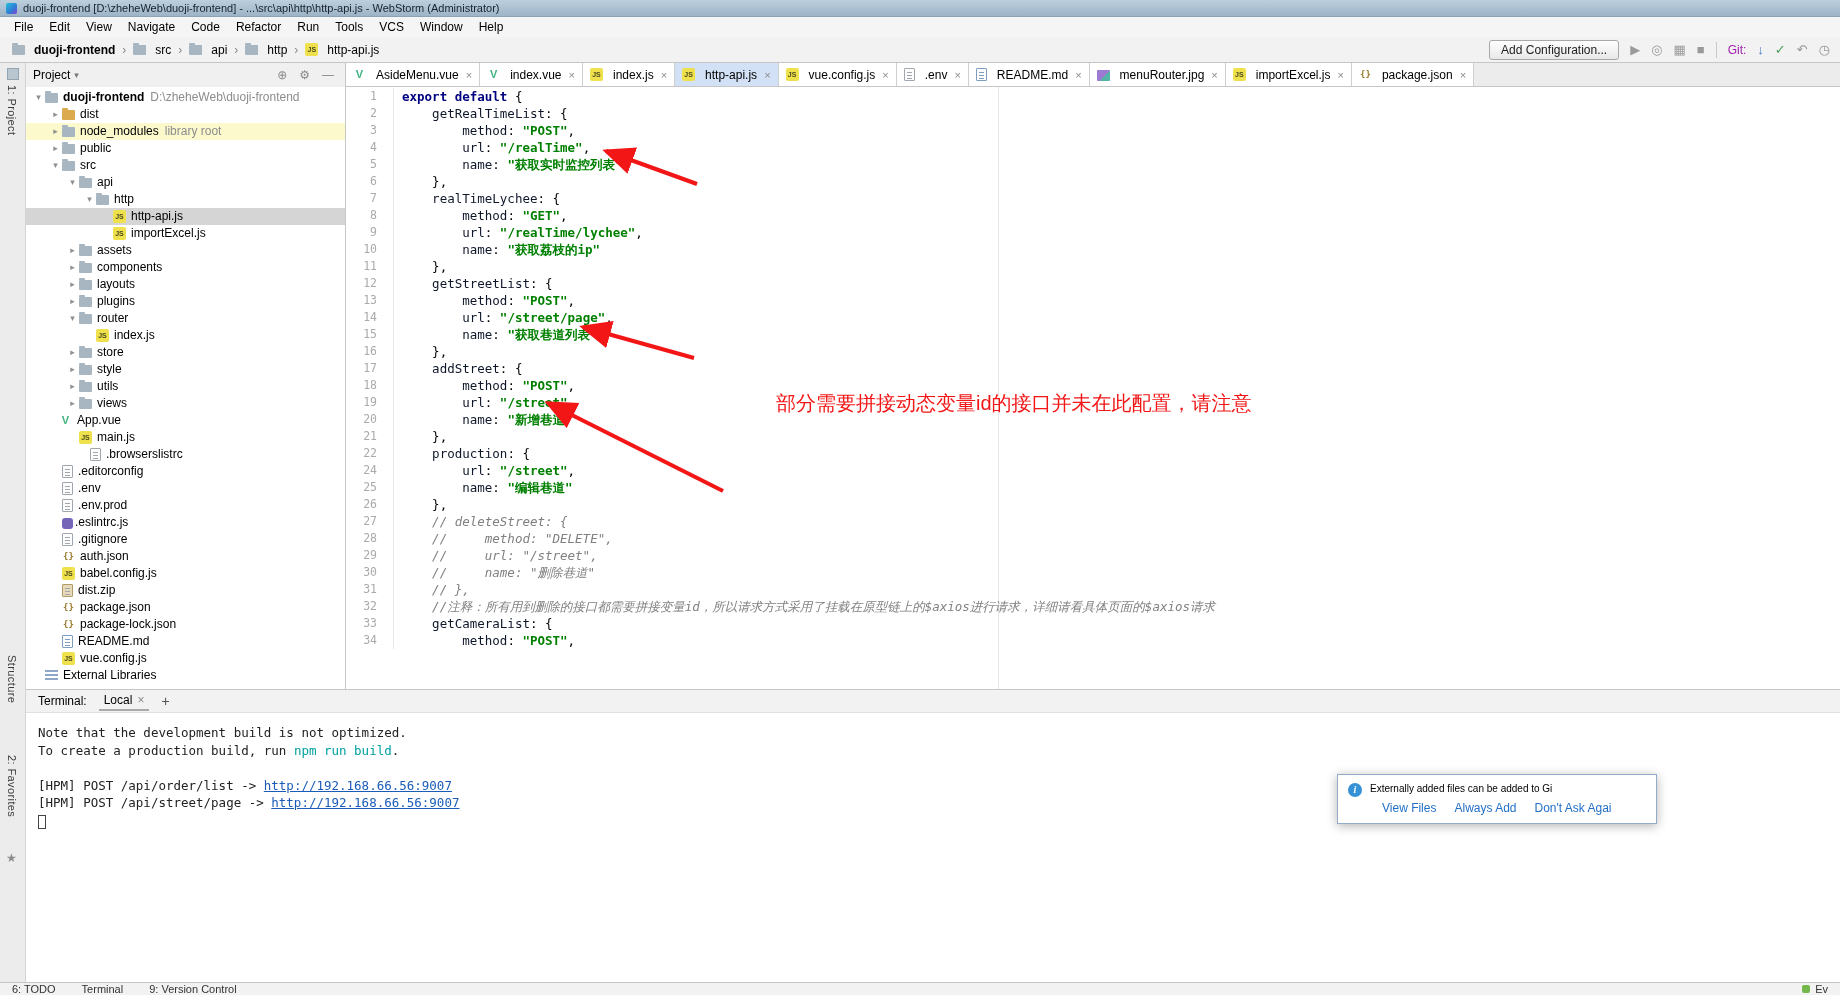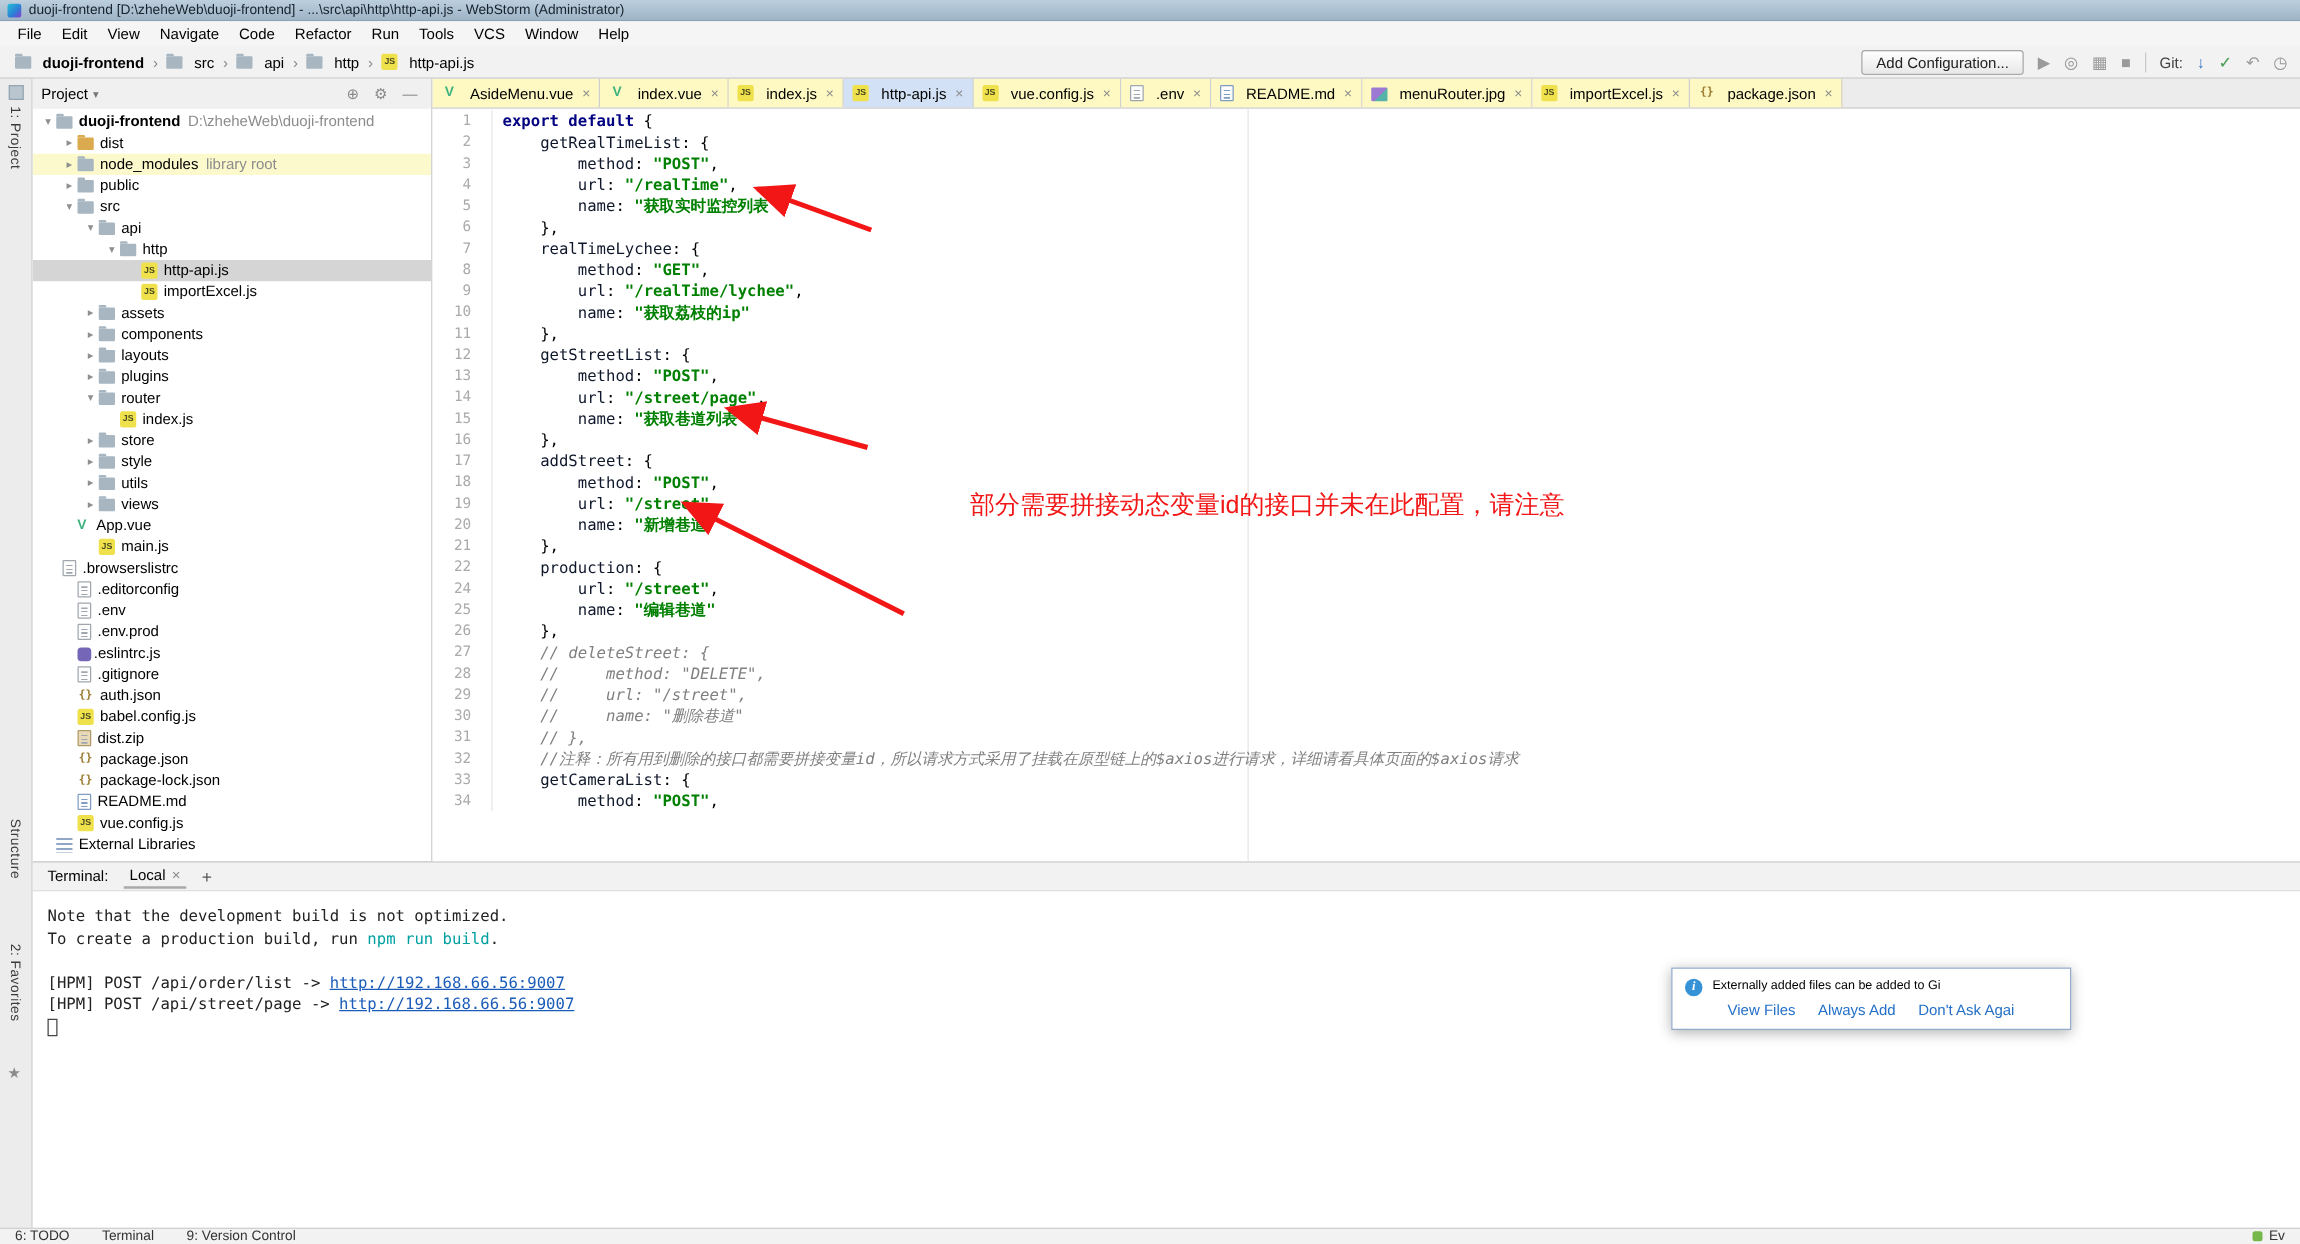--- a/index.html
+++ b/index.html
@@ -21,21 +21,21 @@
 .breadcrumbs{display:flex;align-items:center;gap:2px}
 .crumb{display:flex;align-items:center;gap:4px;padding:0 2px}
 .crumb.bold .crumb-t{font-weight:bold}
 .crumb-sep{color:#888;padding:0 3px}
 .tb-right{margin-left:auto;display:flex;align-items:center;gap:11px}
 .btn{font:12px "Liberation Sans",sans-serif;background:linear-gradient(#fefefe,#e8e8e8);
      border:1px solid #a8a8a8;border-radius:3px;padding:2px 11px;color:#222}
 .tbi{font-size:13px;color:#9a9a9a;line-height:1;cursor:default}
 .tbi.blue{color:#3a76c4}
 .tbi.green{color:#4b9e57}
-.git-label{color:#404040}
+.git-label{color:#a21caf}
 .tb-sep{width:1px;height:16px;background:#c9c9c9}
 
 
 .workspace{display:flex;height:919px;position:relative}
 .toolstrip{flex:0 0 26px;width:26px;background:#ececec;border-right:1px solid #d4d4d4;position:relative}
 .vtext{writing-mode:vertical-rl;font-size:11px;color:#3b3b3b;position:absolute;left:6px;letter-spacing:.4px}
 .strip-ico{position:absolute;left:7px;top:5px;width:12px;height:12px;background:#b9c6d0;border:1px solid #93a5b3}
 .strip-project{top:22px}
 .strip-structure{top:592px}
 .strip-fav{top:692px}
@@ -75,21 +75,21 @@
 .i-md{border-color:#7f9dc0}
 .i-md::after{background:repeating-linear-gradient(to bottom,#7f9dc0 0,#7f9dc0 1px,transparent 1px,transparent 3px)}
 .i-zip{background:#e8d9b8;border-color:#b09a66}
 .i-img{width:13px;height:11px;margin-top:1px;border-radius:1px;background:linear-gradient(135deg,#9c79d2 0 55%,#55b3a8 55%)}
 .i-eslint{width:11px;height:11px;margin:1px 2px 0 0;background:#7566b8;border-radius:3px}
 .i-libs{width:13px;height:12px;background:repeating-linear-gradient(to bottom,#8fa6c6 0,#8fa6c6 2px,transparent 2px,transparent 4px)}
 
 
 .editor-col{flex:1;display:flex;flex-direction:column;min-width:0}
 .tabbar{height:24px;flex:0 0 24px;background:#ececec;border-bottom:1px solid #c6c6c6;display:flex;align-items:stretch;overflow:hidden}
-.tab{display:flex;align-items:center;gap:5px;padding:0 7px;border-right:1px solid #cfcfcf;background:#fef9c3;cursor:default}
+.tab{display:flex;align-items:center;gap:5px;padding:0 7px;border-right:1px solid #cfcfcf;background:#ffffff;cursor:default}
 .tab.active{background:#d2e1f5}
 .tab-close{color:#8a8a8a;font-size:11px;margin-left:2px}
 .editor{flex:1;background:#fff;position:relative;overflow:hidden}
 .guide{position:absolute;left:652px;top:0;bottom:0;width:1px;background:#e6e6e6}
 .code{padding-top:1px;font-family:"DejaVu Sans Mono",monospace;font-size:12.5px;position:relative}
 .eline{height:17px;line-height:17px;white-space:pre;display:flex}
 .lnum{flex:0 0 48px;text-align:right;padding-right:16px;color:#aaa;font-size:11.5px;border-right:1px solid #e8e8e8}
 .ecode{padding-left:8px}
 .cl-kw{color:#000080;font-weight:bold}
 .cl-prop{color:#0f172a}
@@ -314,21 +314,21 @@
             <div class="trow" style="padding-left: 20px;">
               <span class="chev"></span>
               <span class="i i-vue"></span>
               <span class="tlabel">App.vue</span>
             </div>
             <div class="trow" style="padding-left: 40px;">
               <span class="chev"></span>
               <span class="i i-js"></span>
               <span class="tlabel">main.js</span>
             </div>
-            <div class="trow" style="padding-left: 11px;">
+            <div class="trow" style="padding-left: 11px; margin-left: 40px;">
               <span class="chev"></span>
               <span class="i i-text"></span>
               <span class="tlabel">.browserslistrc</span>
             </div>
             <div class="trow" style="padding-left: 23px;">
               <span class="chev"></span>
               <span class="i i-text"></span>
               <span class="tlabel">.editorconfig</span>
             </div>
             <div class="trow" style="padding-left: 23px;">

